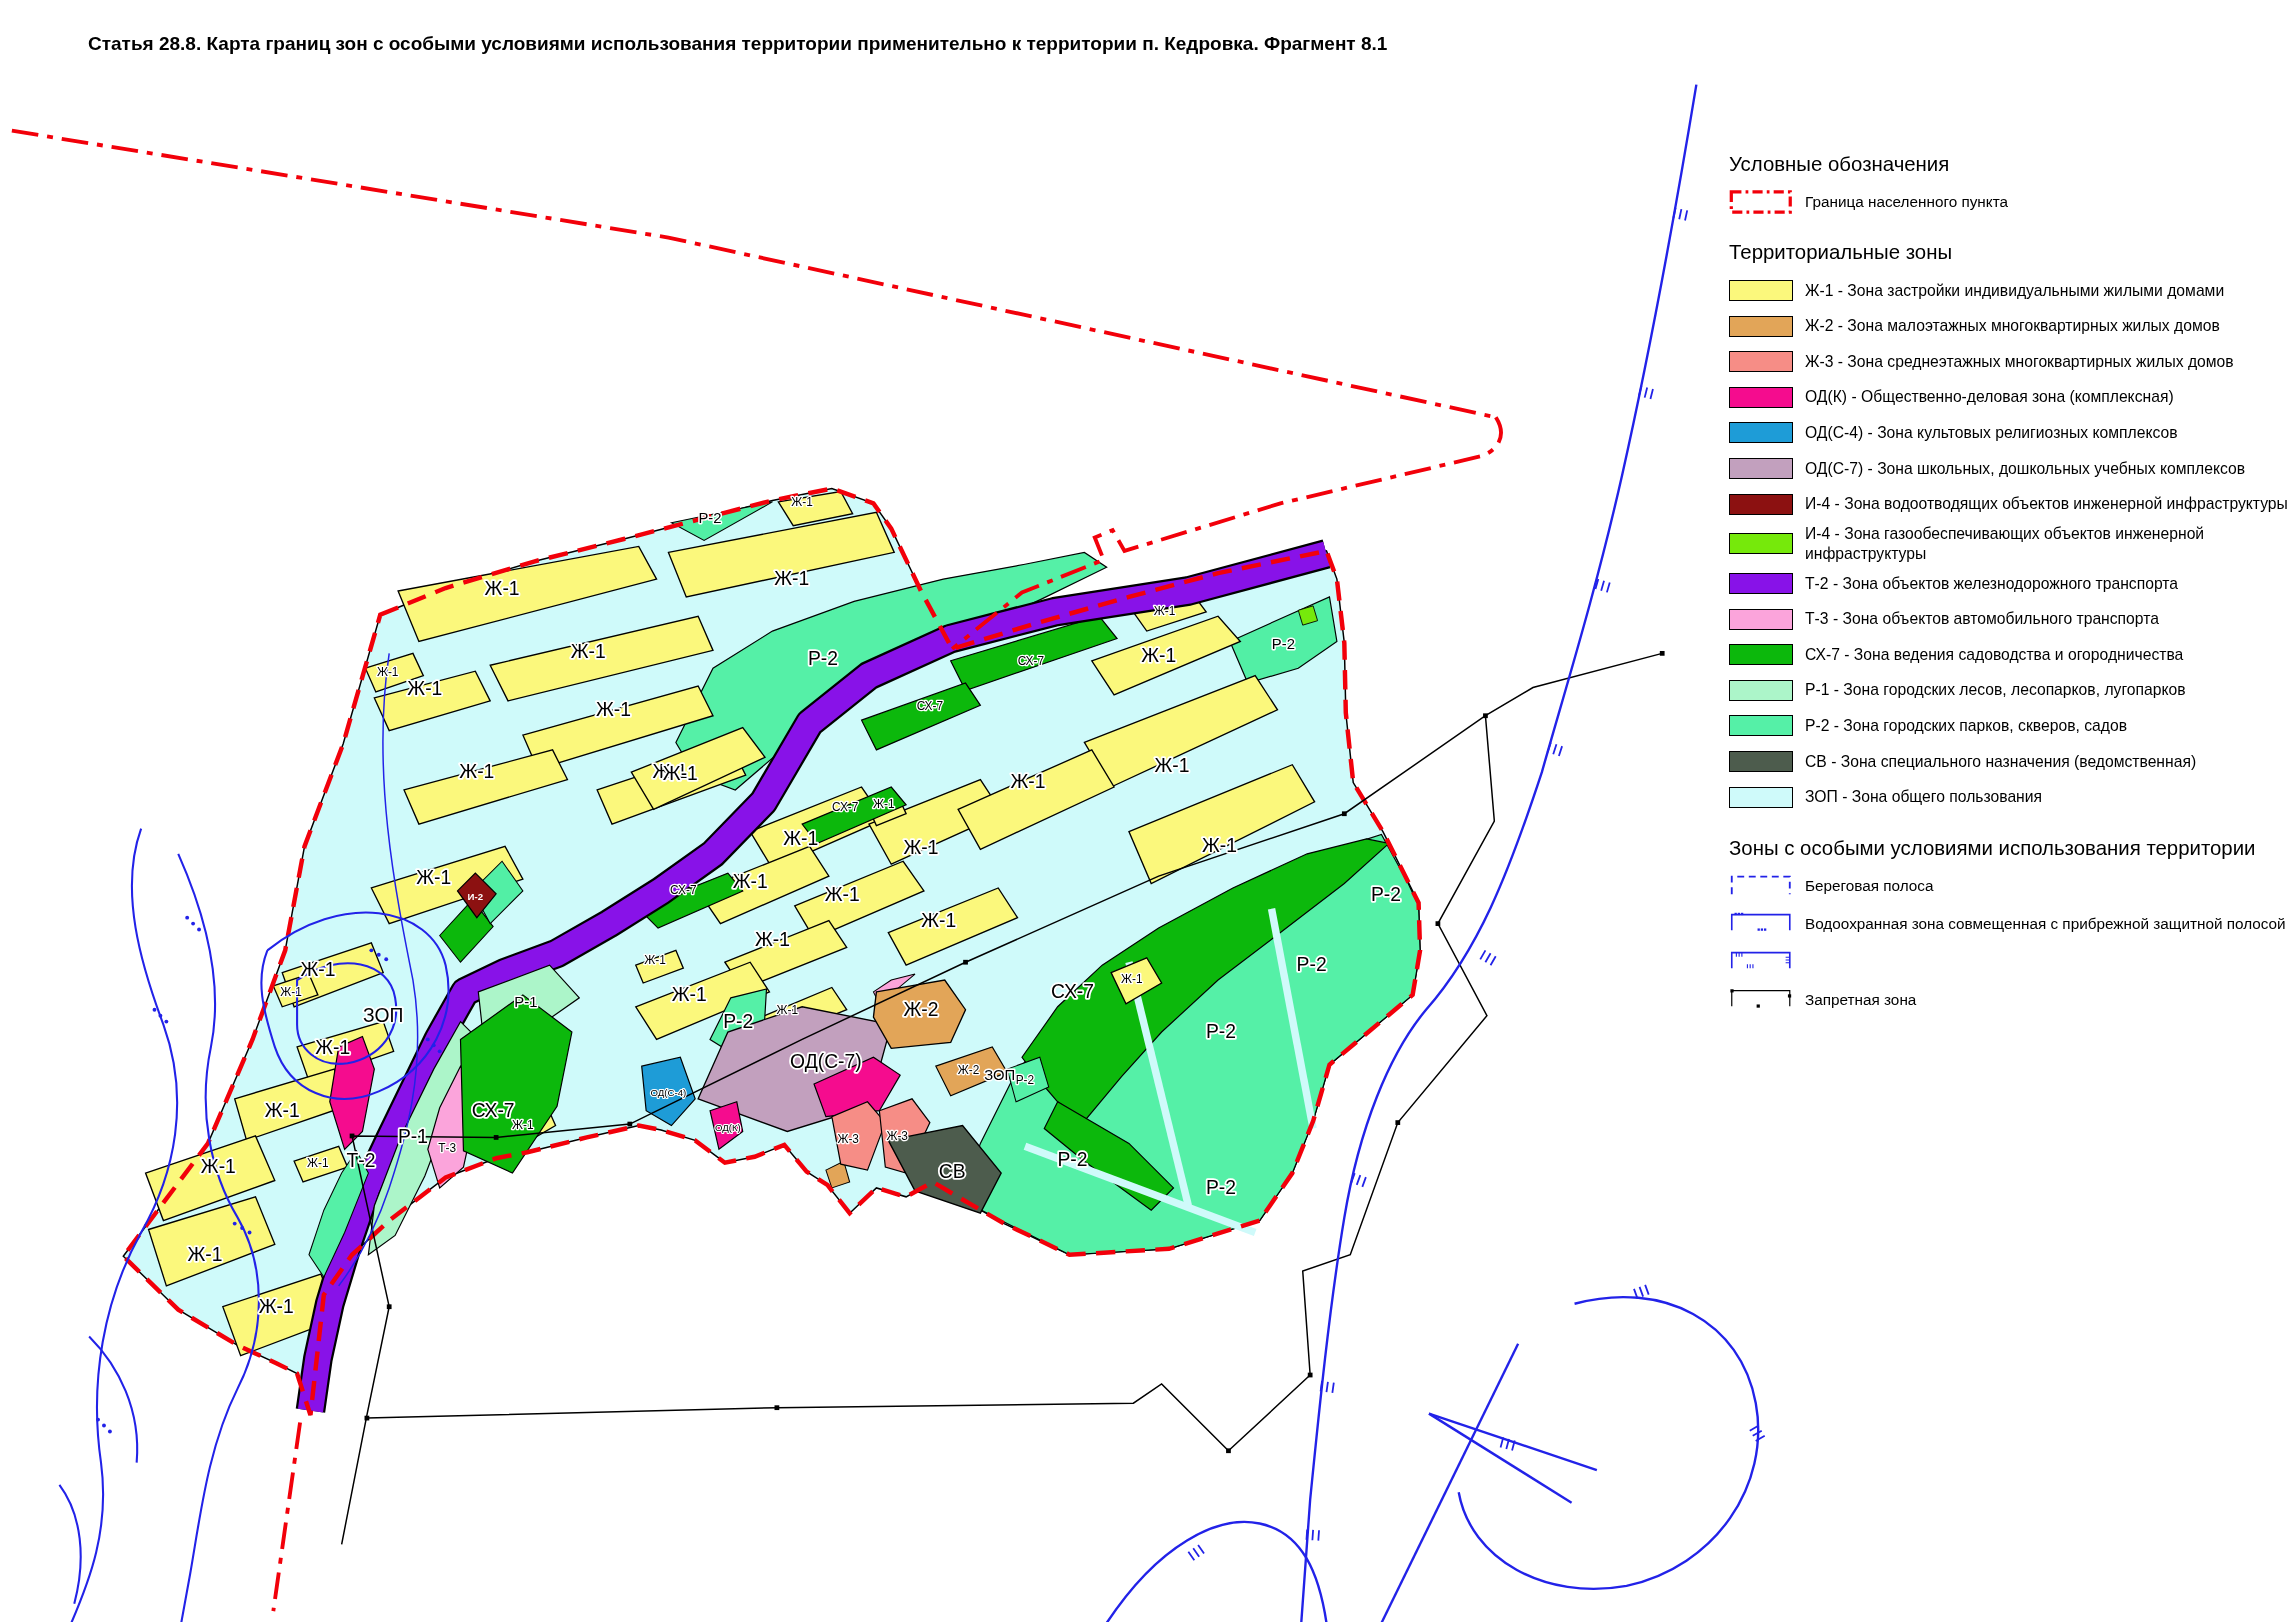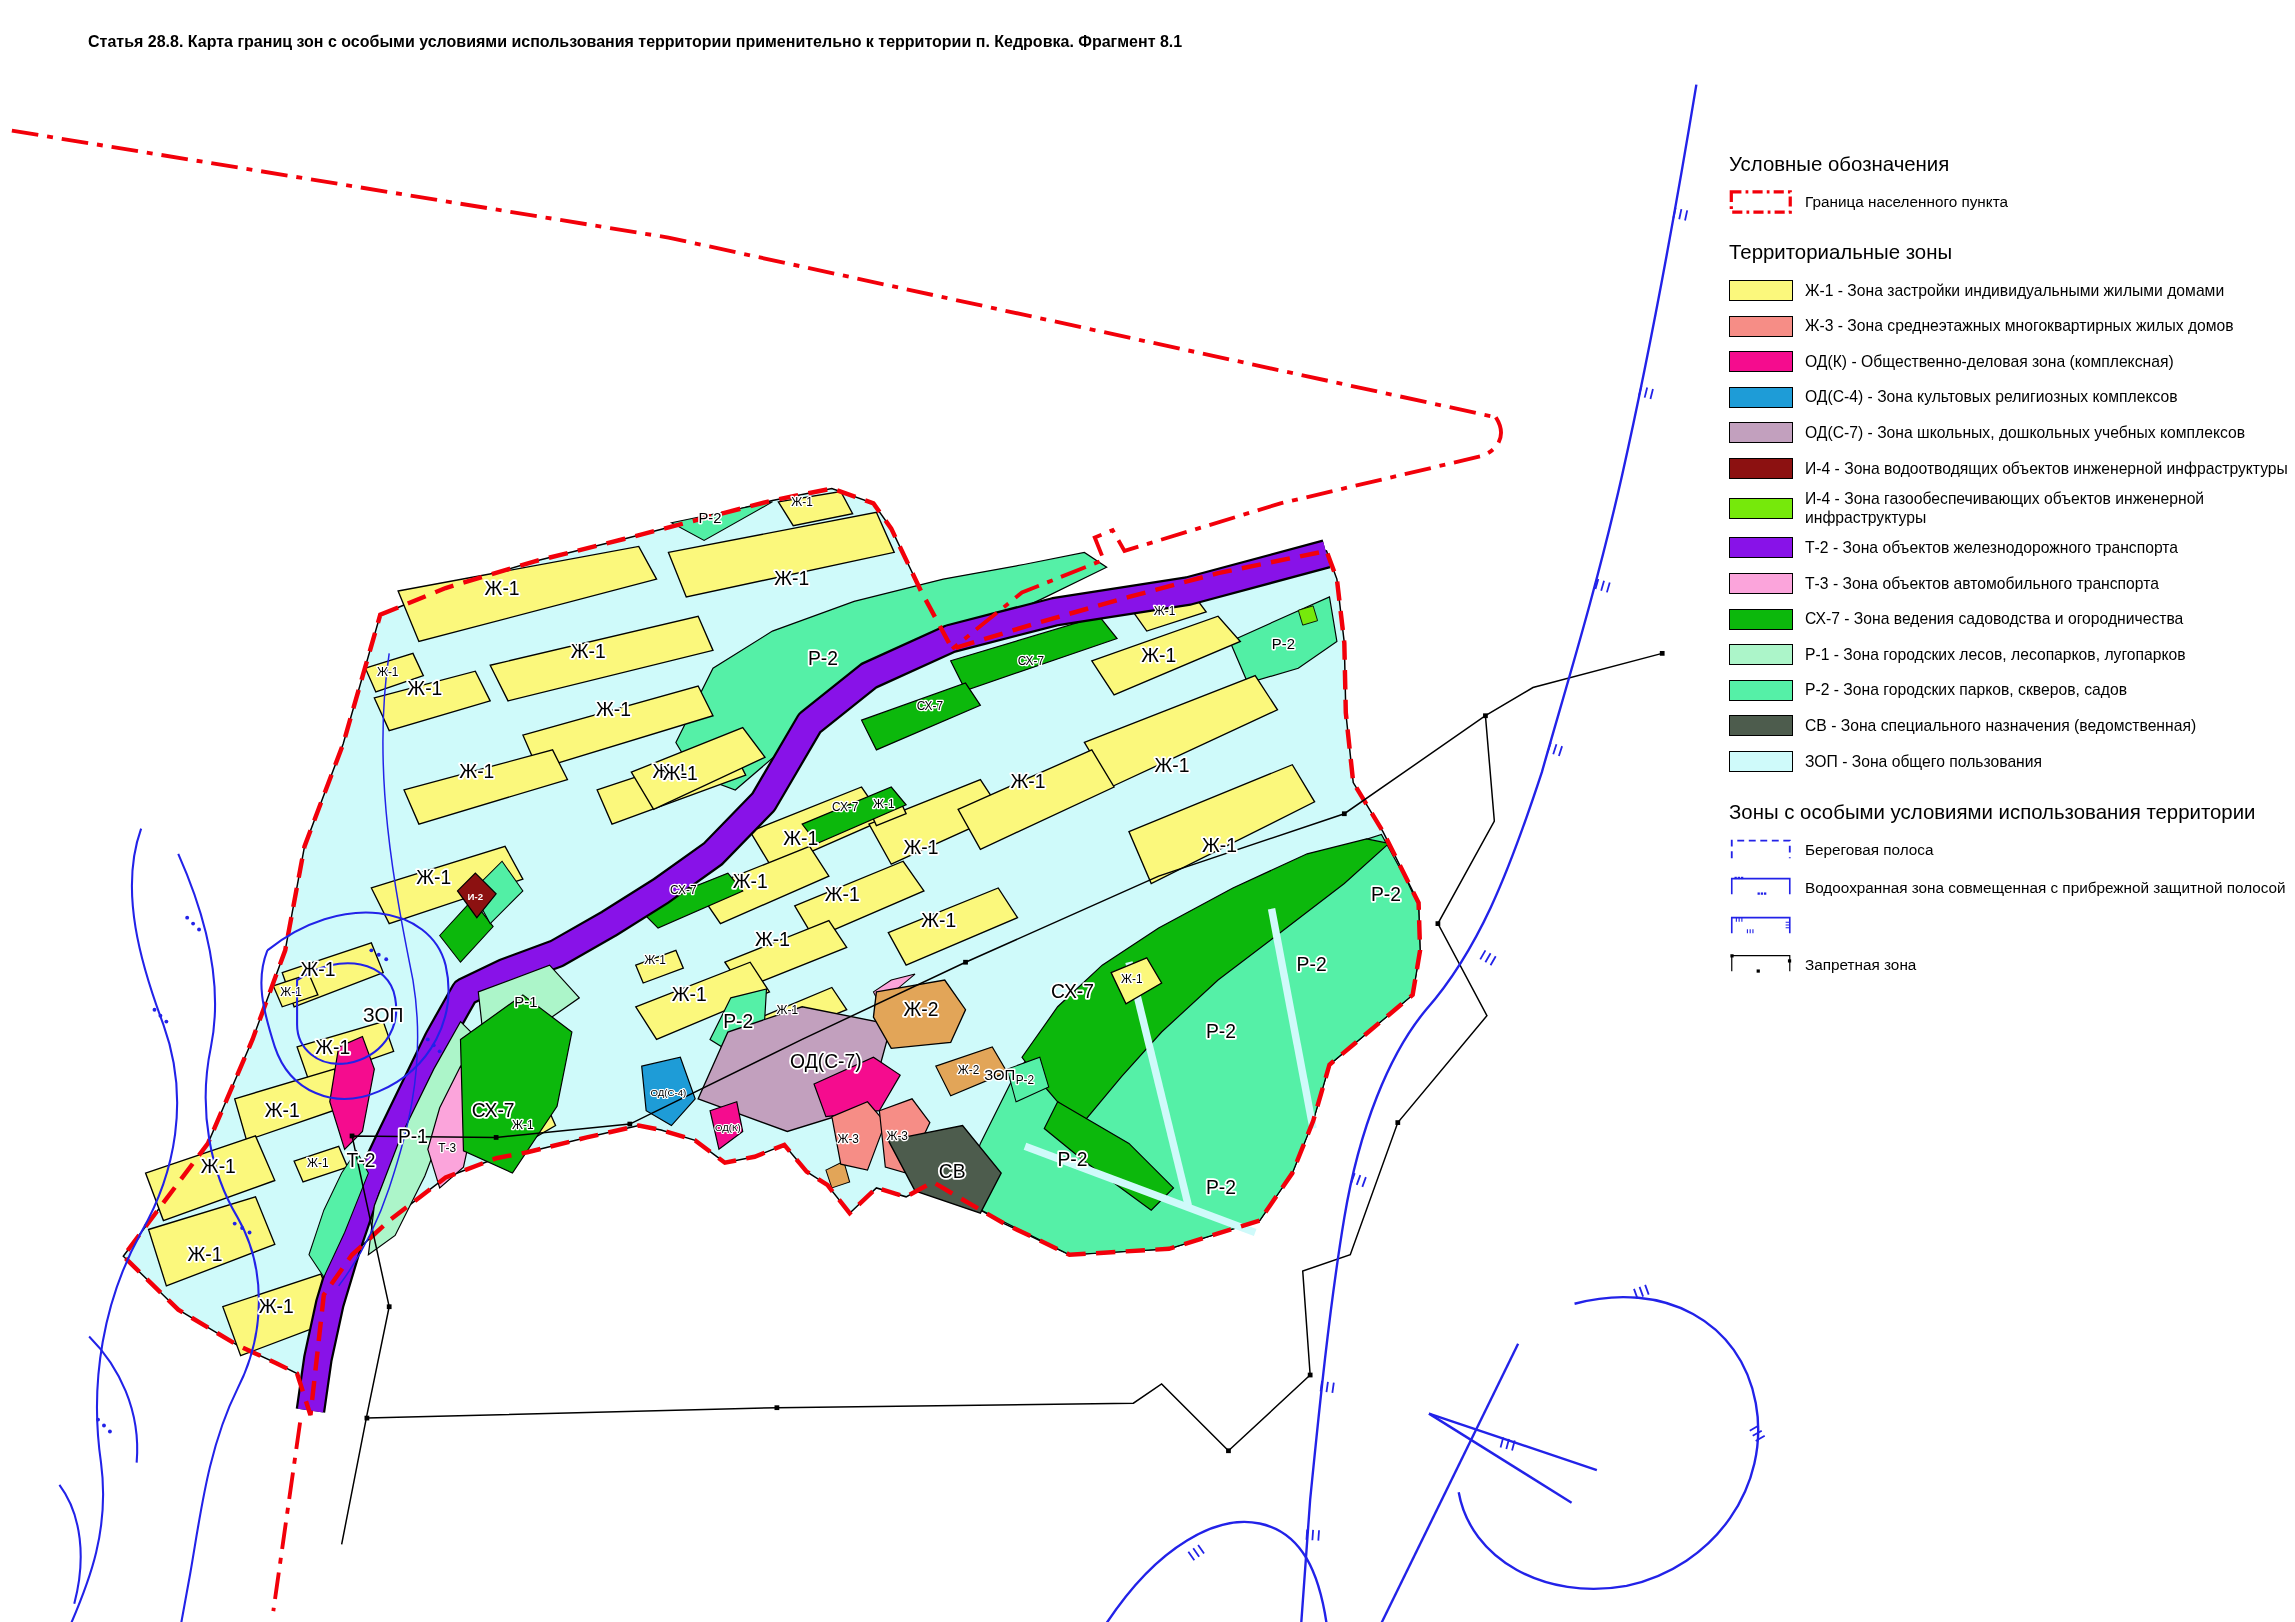--- a/index.html
+++ b/index.html
@@ -1,18 +1,18 @@
 <!DOCTYPE html>
 <html style="font-size:7.4px"><head>
 <meta charset="utf-8">
 <style>
   html,body{margin:0;padding:0;background:#fff;}
   .page{position:relative;width:2295px;height:1623px;background:#fff;overflow:hidden;
         font-family:"Liberation Sans",sans-serif;}
-  .page-title{position:absolute;left:88px;top:33px;font-size:16px;font-weight:bold;color:#000;white-space:nowrap;}
+  .page-title{position:absolute;left:88px;top:33px;font-size:19px;font-weight:bold;color:#000;white-space:nowrap;}
   .map-wrap{position:absolute;left:0;top:0;width:2295px;height:1623px;}
   svg text{font-family:"Liberation Sans",sans-serif;}
   .lbl{fill:#000;paint-order:stroke;stroke:#fff;stroke-linejoin:round;text-anchor:middle;}
   .lg{font-size:13px;stroke-width:2.4px;}
   .md{font-size:10px;stroke-width:2px;}
   .sm{font-size:8px;stroke-width:1.8px;}
   .xs{font-size:6.5px;stroke-width:1.5px;}
   .inv{fill:#fff;stroke:none;font-size:6.5px;text-anchor:middle;font-weight:bold;}
   
   .legend{position:absolute;left:1729px;top:153px;width:562px;color:#000;}
@@ -328,20 +328,24 @@
       <div class="lab">Граница населенного пункта</div>
     </div>
 
     <h2 class="sec-gap">Территориальные зоны</h2>
     <div id="zone-rows">
         <div class="lrow">
           <div class="sw" style="background:#FBF87C"></div>
           <div class="lab">Ж-1 - Зона застройки индивидуальными жилыми домами</div>
         </div>
         <div class="lrow">
+          <div class="sw" style="background:#E2A558"></div>
+          <div class="lab">Ж-2 - Зона малоэтажных многоквартирных жилых домов</div>
+        </div>
+        <div class="lrow">
           <div class="sw" style="background:#F68D86"></div>
           <div class="lab">Ж-3 - Зона среднеэтажных многоквартирных жилых домов</div>
         </div>
         <div class="lrow">
           <div class="sw" style="background:#F50C8E"></div>
           <div class="lab">ОД(К) - Общественно-деловая зона (комплексная)</div>
         </div>
         <div class="lrow">
           <div class="sw" style="background:#1E9CD7"></div>
           <div class="lab">ОД(С-4) - Зона культовых религиозных комплексов</div>

